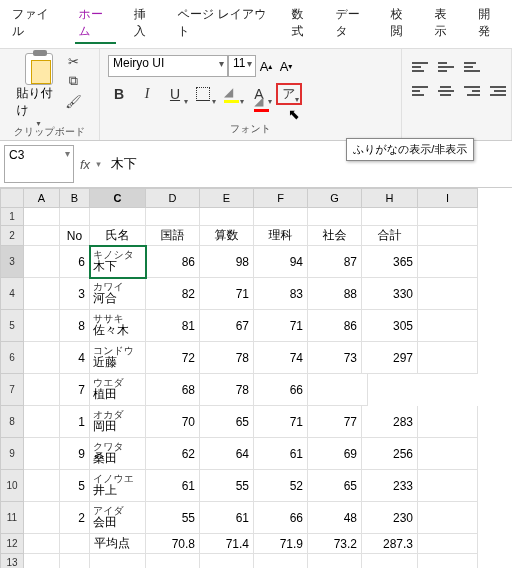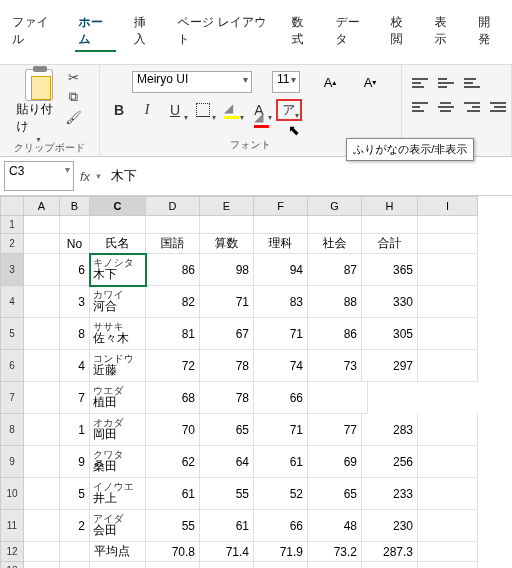--- a/index.html
+++ b/index.html
@@ -1,33 +1,33 @@
 <!DOCTYPE html>
 <html><head>
 <meta charset="utf-8">
 <style>
   * { box-sizing: border-box; margin: 0; padding: 0; font-family: "Meiryo UI", sans-serif; }
   body { background: #fff; font-size: 12px; width: 512px; }
-  .menu-bar { display: flex; gap: 14px; padding: 12px 8px; background: #fff; border-bottom: 1px solid #ddd; }
+  .menu-bar { display: flex; gap: 14px; padding: 4px 8px; background: #fff; border-bottom: 1px solid #ddd; }
   .menu-item { padding: 2px 4px; color: #222; }
-  .menu-item.active { color: #0c4a6e; border-bottom: 2px solid #107c41; font-weight: bold; }
+  .menu-item.active { color: #a21caf; border-bottom: 2px solid #107c41; font-weight: normal; }
   .ribbon { display: flex; background: #f5f5f5; border-bottom: 1px solid #ccc; height: 92px; }
   .ribbon-group { padding: 4px 8px; border-right: 1px solid #e0e0e0; display: flex; flex-direction: column; align-items: center; justify-content: space-between; }
   .ribbon-label { font-size: 10px; color: #555; padding-top: 2px; text-align:center; }
   .clip-group { width: 100px; }
   .clip-main { display: flex; align-items: flex-start; gap: 4px; height: 70px; }
   .paste-btn { display: flex; flex-direction: column; align-items: center; width: 44px; }
   .paste-icon { width: 28px; height: 32px; border: 1px solid #aaa; border-radius: 3px; position: relative; background: #fff; }
   .paste-icon::before { content:""; position:absolute; top:-4px; left:7px; width:14px; height:6px; background:#888; border-radius:2px; }
   .paste-icon::after { content:""; position:absolute; top:6px; left:5px; width:18px; height:22px; background:#ffe9a8; border:1px solid #d4a300; }
   .dd { font-size: 8px; color:#555; }
   .clip-side { display: flex; flex-direction: column; gap: 4px; }
   .sm-ico { width: 18px; height: 16px; display:flex; align-items:center; justify-content:center; font-size:13px; color:#444; }
   .font-group { flex: 1; min-width: 260px; }
-  .font-row1 { display: flex; gap: 20px; align-items: center; padding: 2px 0; margin-left: 24px; }
+  .font-row1 { display: flex; gap: 0; align-items: center; padding: 2px 0; }
   .font-sel { border: 1px solid #aaa; background: #fff; height: 22px; padding: 0 16px 0 4px; font-size: 12px; position:relative; }
   .font-sel::after { content:"▾"; position:absolute; right:3px; top:2px; font-size:10px; color:#555; }
   .font-name { width: 120px; }
   .font-size { width: 28px; }
   .sz-btn { width: 20px; height: 22px; display:flex; align-items:center; justify-content:center; font-size:13px; }
   .font-row2 { display: flex; gap: 6px; align-items: center; padding: 4px 0; }
   .fb { width: 22px; height: 22px; display:flex; align-items:center; justify-content:center; font-size:14px; color:#333; position:relative; }
   .fb.bold { font-weight: bold; }
   .fb.ital { font-style: italic; font-family: serif; }
   .fb.ul { text-decoration: underline; }
@@ -40,21 +40,21 @@
   .furi-btn { width: 26px; height: 22px; border: 2px solid #e03030; display:flex; align-items:center; justify-content:center; font-size:13px; color:#333; position:relative; }
   .furi-btn .ddc { position:absolute; right:1px; bottom:-1px; font-size:8px; color:#555; }
   .cursor { position:absolute; left:12px; top:23px; font-size:14px; pointer-events:none; }
   .align-group { width: 110px; padding-right:4px; }
   .align-rows { display:flex; flex-direction:column; gap:4px; padding:4px 0; }
   .align-row { display:flex; gap:4px; }
   .al { width:22px; height:20px; display:flex; flex-direction:column; justify-content:center; gap:2px; padding:3px; }
   .al span { height:2px; background:#555; }
   .tooltip { position:absolute; top:138px; left:346px; background:#fff; border:1px solid #888; padding:3px 6px; font-size:11px; box-shadow:1px 1px 3px rgba(0,0,0,0.3); z-index:10; }
   .name-bar { display:flex; align-items:center; border-bottom:1px solid #ccc; padding:4px; gap:6px; background:#fff; }
-  .namebox { border:1px solid #aaa; width:70px; height:30px; padding:2px 4px; position:relative; }
+  .namebox { border:1px solid #aaa; width:70px; height:38px; padding:2px 4px; position:relative; }
   .namebox::after { content:"▾"; position:absolute; right:3px; top:2px; font-size:10px; color:#777; }
   .fx-ico { font-style:italic; color:#555; font-size:13px; }
   .fx-val { padding:2px 4px; font-size:13px; }
   .sheet { display:flex; }
   .row-hdrs { display:flex; flex-direction:column; }
   .corner { width:24px; height:20px; background:#e8e8e8; border:1px solid #ccc; }
   .rh { width:24px; background:#e8e8e8; border:1px solid #ccc; border-top:none; font-size:10px; color:#333; text-align:center; display:flex; align-items:center; justify-content:center; }
   .rh.sel { background:#d4d4d4; }
   .cols { flex:1; }
   .col-hdrs { display:flex; }

